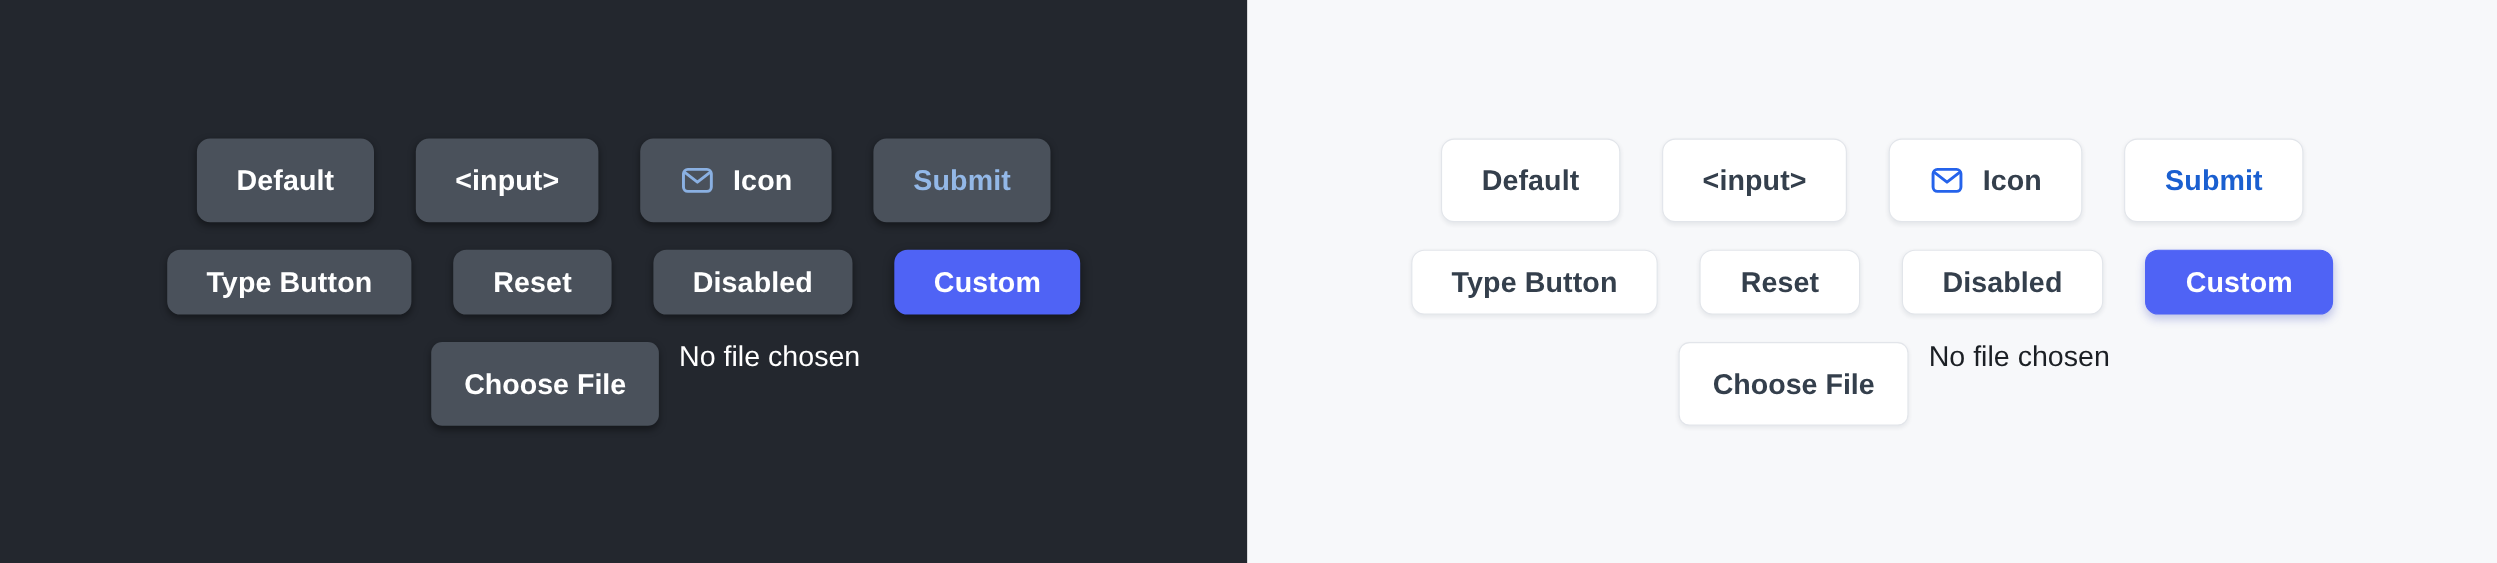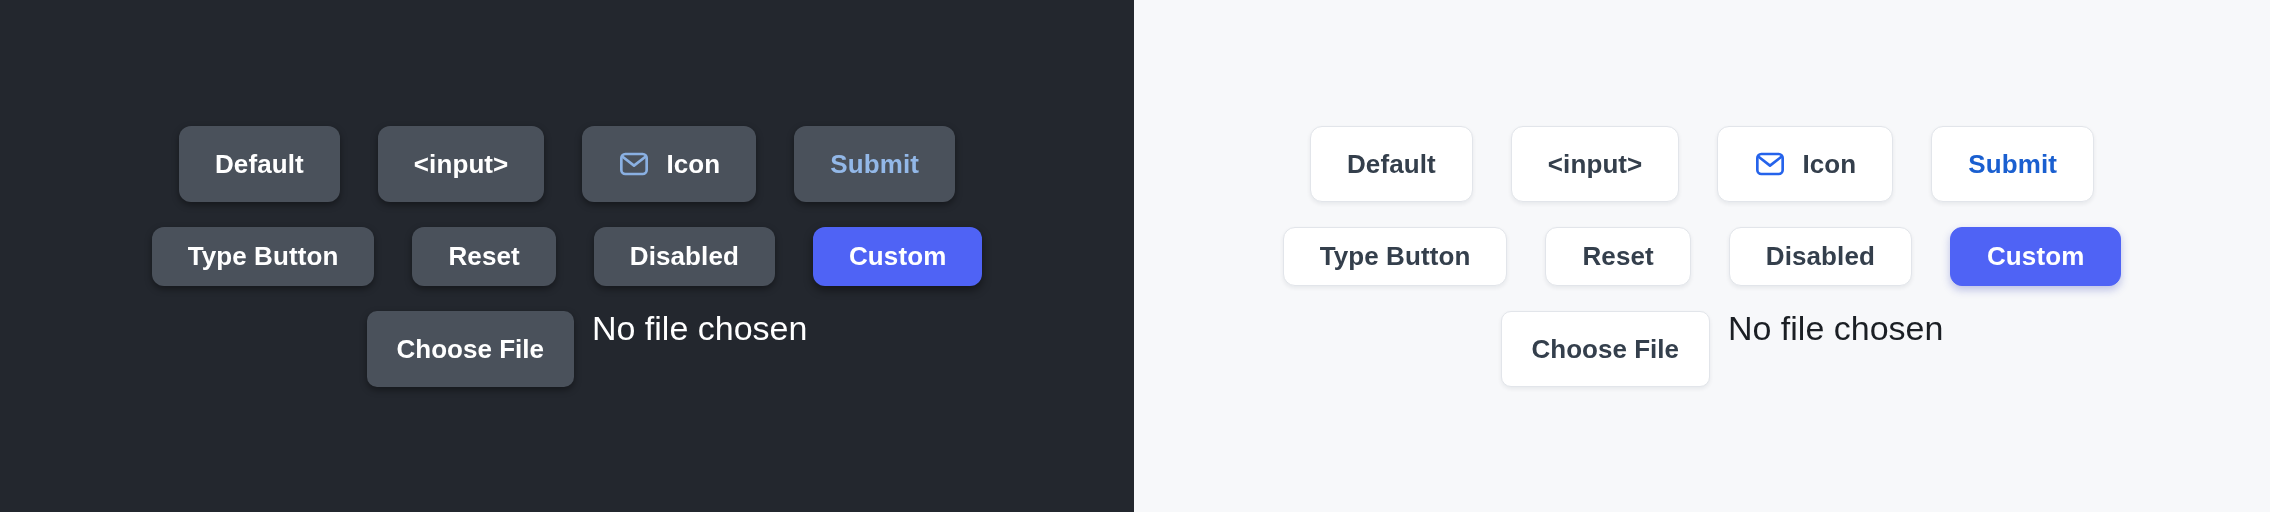--- a/index.html
+++ b/index.html
@@ -139,21 +139,21 @@
     box-shadow: 0 3px 7px rgba(0,0,0,0.40);
   }
   .panel--light .file-btn {
     background: #ffffff;
     color: #343f4c;
     border: 1px solid #e2e5ea;
     box-shadow: 0 2px 4px rgba(16,24,40,0.07);
   }
 
   .file-status {
-    font-size: 34px;
+    font-size: 26px;
     font-weight: normal;
     line-height: 1;
     white-space: nowrap;
   }
   .panel--dark .file-status { color: #ffffff; }
   .panel--light .file-status { color: #1b1f24; }
 </style>
 </head>
 <body>
 

